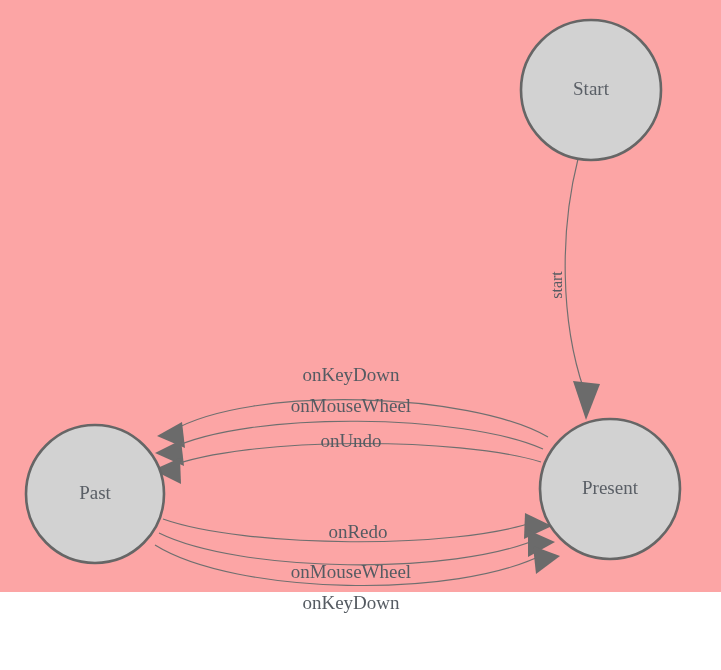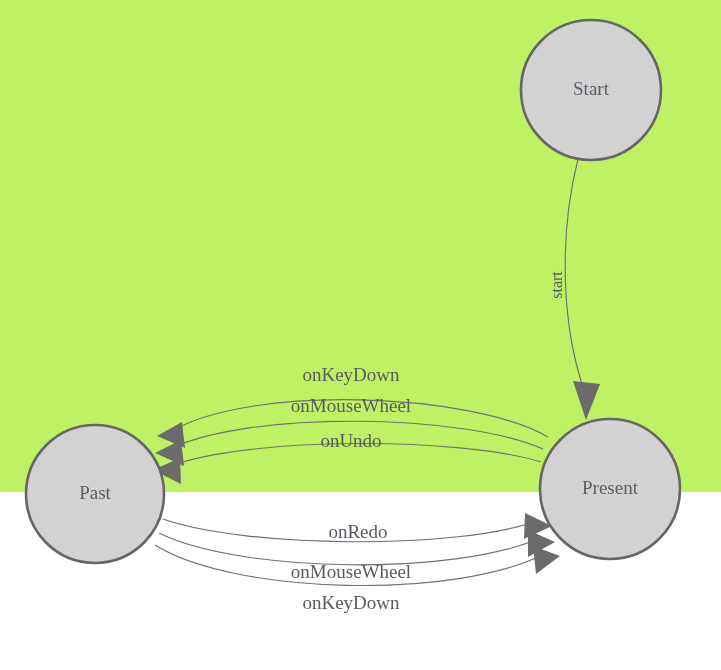--- a/index.html
+++ b/index.html
@@ -9,22 +9,22 @@
   }
   body {
     width: 721px;
     height: 670px;
     overflow: hidden;
     font-family: "Liberation Serif", "DejaVu Serif", serif;
   }
   #diagram-canvas {
     position: relative;
     width: 721px;
-    height: 492px;
-    background: #bef264;
+    height: 592px;
+    background: #fca5a5;
   }
   svg.graph {
     position: absolute;
     top: 0;
     left: 0;
     width: 721px;
     height: 670px;
     display: block;
   }
   .node-circle {

